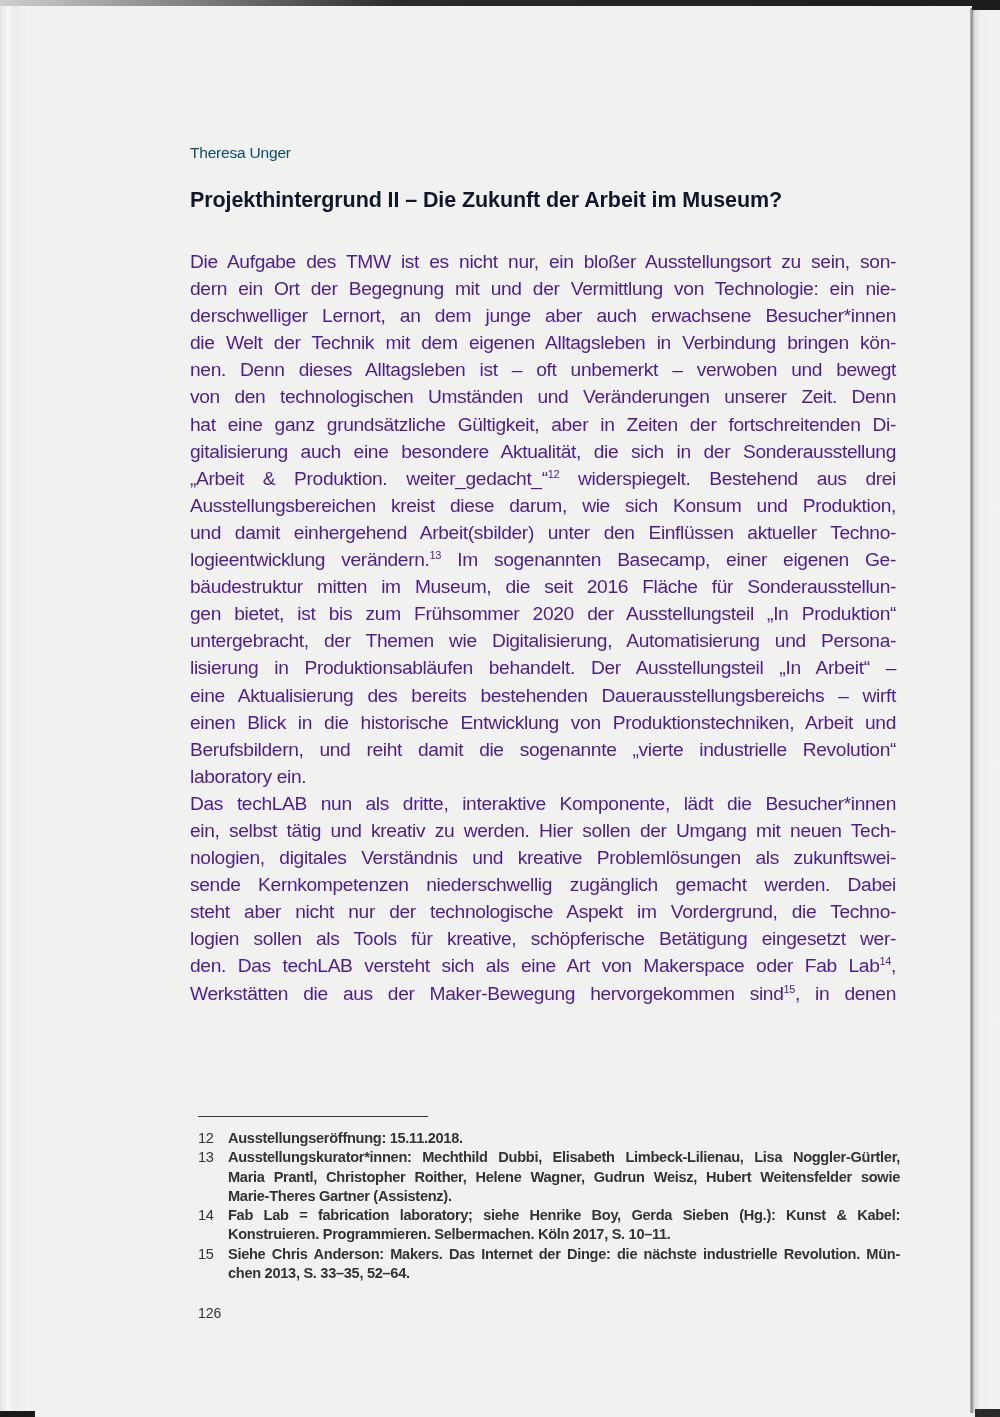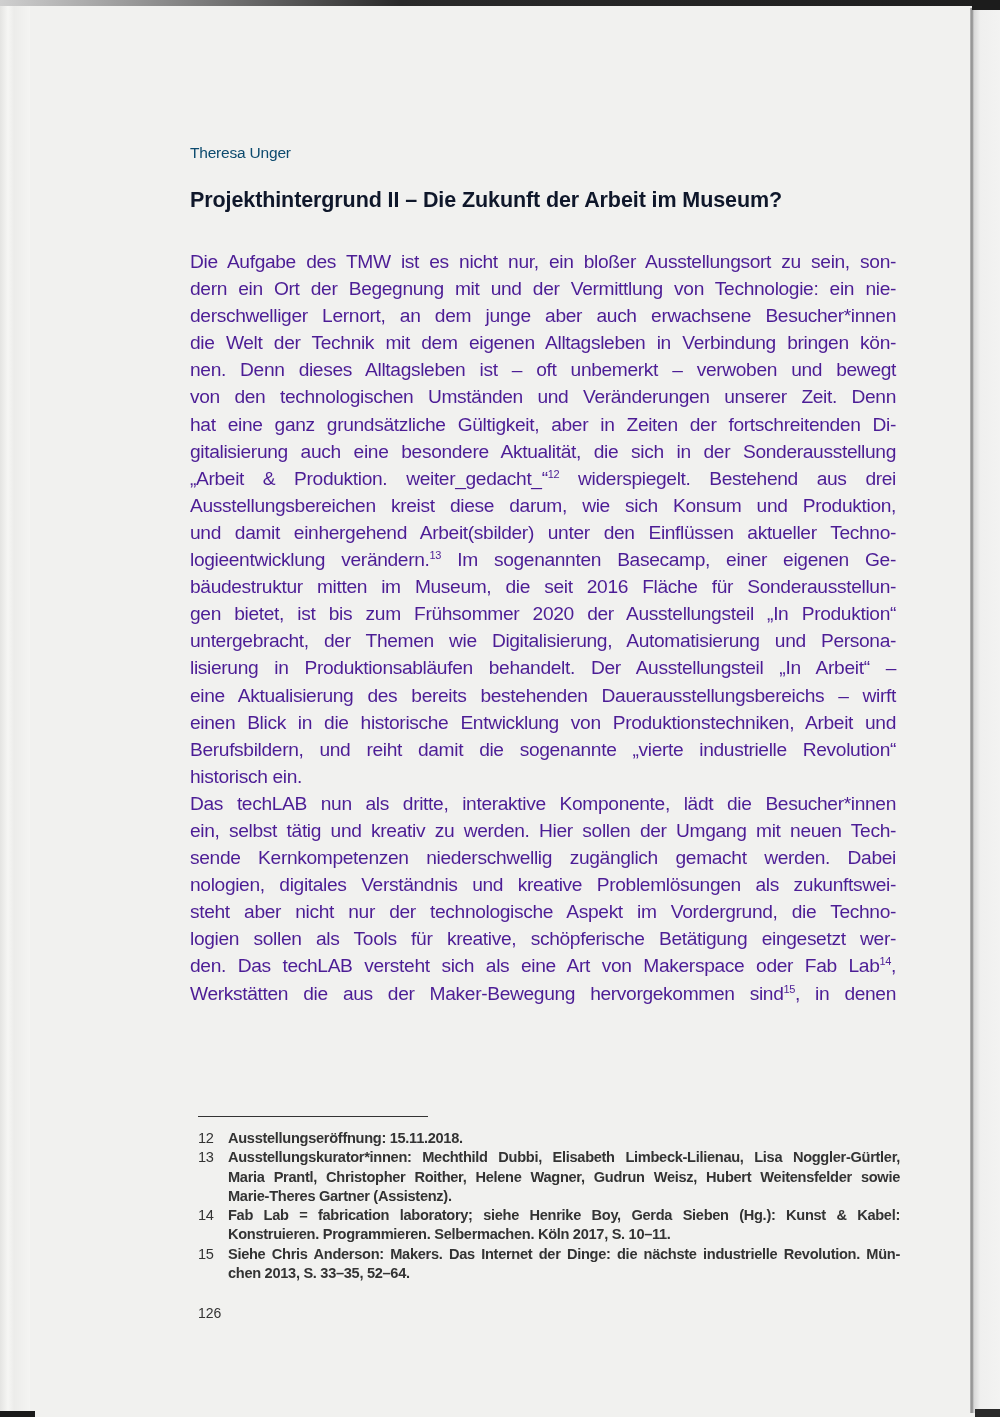--- a/index.html
+++ b/index.html
@@ -89,25 +89,25 @@
     <span class="line">Ausstellungsbereichen kreist diese darum, wie sich Konsum und Produktion,</span>
     <span class="line">und damit einhergehend Arbeit(sbilder) unter den Einflüssen aktueller Techno-</span>
     <span class="line">logieentwicklung verändern.<sup>13</sup> Im sogenannten Basecamp, einer eigenen Ge-</span>
     <span class="line">bäudestruktur mitten im Museum, die seit 2016 Fläche für Sonderausstellun-</span>
     <span class="line">gen bietet, ist bis zum Frühsommer 2020 der Ausstellungsteil „In Produktion“</span>
     <span class="line">untergebracht, der Themen wie Digitalisierung, Automatisierung und Persona-</span>
     <span class="line">lisierung in Produktionsabläufen behandelt. Der Ausstellungsteil „In Arbeit“ –</span>
     <span class="line">eine Aktualisierung des bereits bestehenden Dauerausstellungsbereichs – wirft</span>
     <span class="line">einen Blick in die historische Entwicklung von Produktionstechniken, Arbeit und</span>
     <span class="line">Berufsbildern, und reiht damit die sogenannte „vierte industrielle Revolution“</span>
-    <span class="line last">historisch ein.</span>
+    <span class="line last">laboratory ein.</span>
     <span class="line">Das techLAB nun als dritte, interaktive Komponente, lädt die Besucher*innen</span>
     <span class="line">ein, selbst tätig und kreativ zu werden. Hier sollen der Umgang mit neuen Tech-</span>
+    <span class="line">nologien, digitales Verständnis und kreative Problemlösungen als zukunftswei-</span>
     <span class="line">sende Kernkompetenzen niederschwellig zugänglich gemacht werden. Dabei</span>
-    <span class="line">nologien, digitales Verständnis und kreative Problemlösungen als zukunftswei-</span>
     <span class="line">steht aber nicht nur der technologische Aspekt im Vordergrund, die Techno-</span>
     <span class="line">logien sollen als Tools für kreative, schöpferische Betätigung eingesetzt wer-</span>
     <span class="line">den. Das techLAB versteht sich als eine Art von Makerspace oder Fab Lab<sup>14</sup>,</span>
     <span class="line">Werkstätten die aus der Maker-Bewegung hervorgekommen sind<sup>15</sup>, in denen</span>
   </div>
 
 <div class="fn-rule"></div>
 
 <div class="footnotes" id="footnotes">
     <div class="fn">

